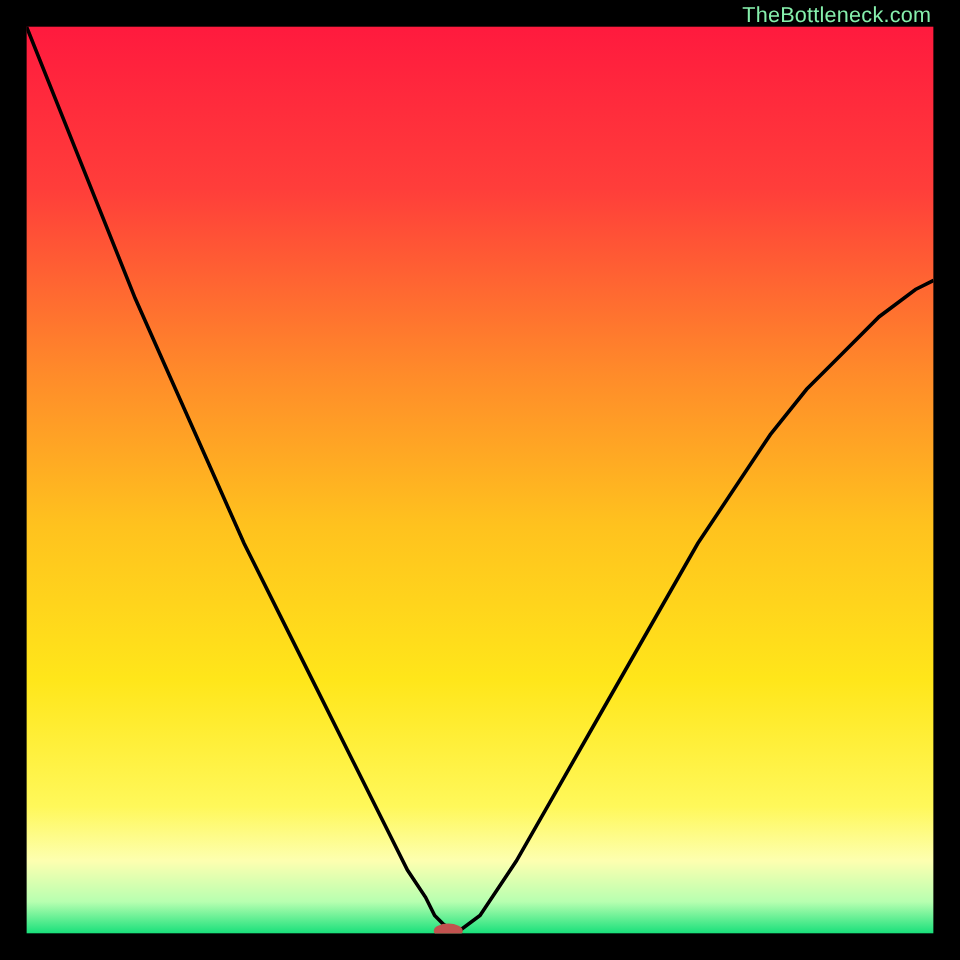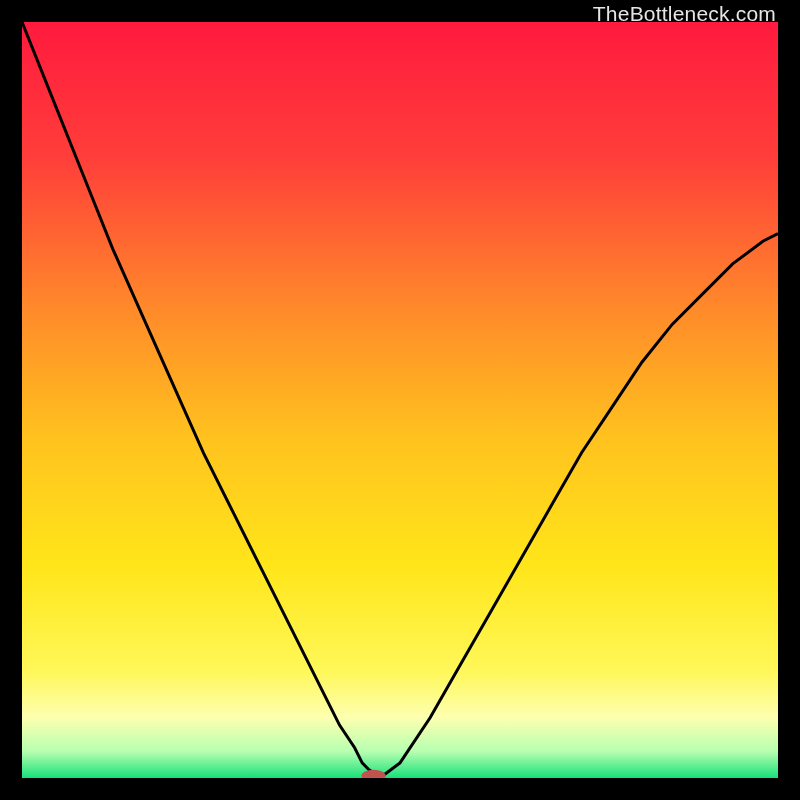--- a/index.html
+++ b/index.html
@@ -23,22 +23,22 @@
     position: absolute;
     left: 0;
     top: 0;
     width: 756px;
     height: 756px;
   }
   .watermark {
     position: absolute;
     top: 2px;
     right: 24px;
-    color: #e5e5e5;
-    font-size: 21px;
+    color: #86efac;
+    font-size: 18px;
     font-weight: 500;
     letter-spacing: 0.2px;
   }
   svg { display: block; }
 </style>
 </head>
 <body>
 
 <div class="watermark">TheBottleneck.com</div>
 

